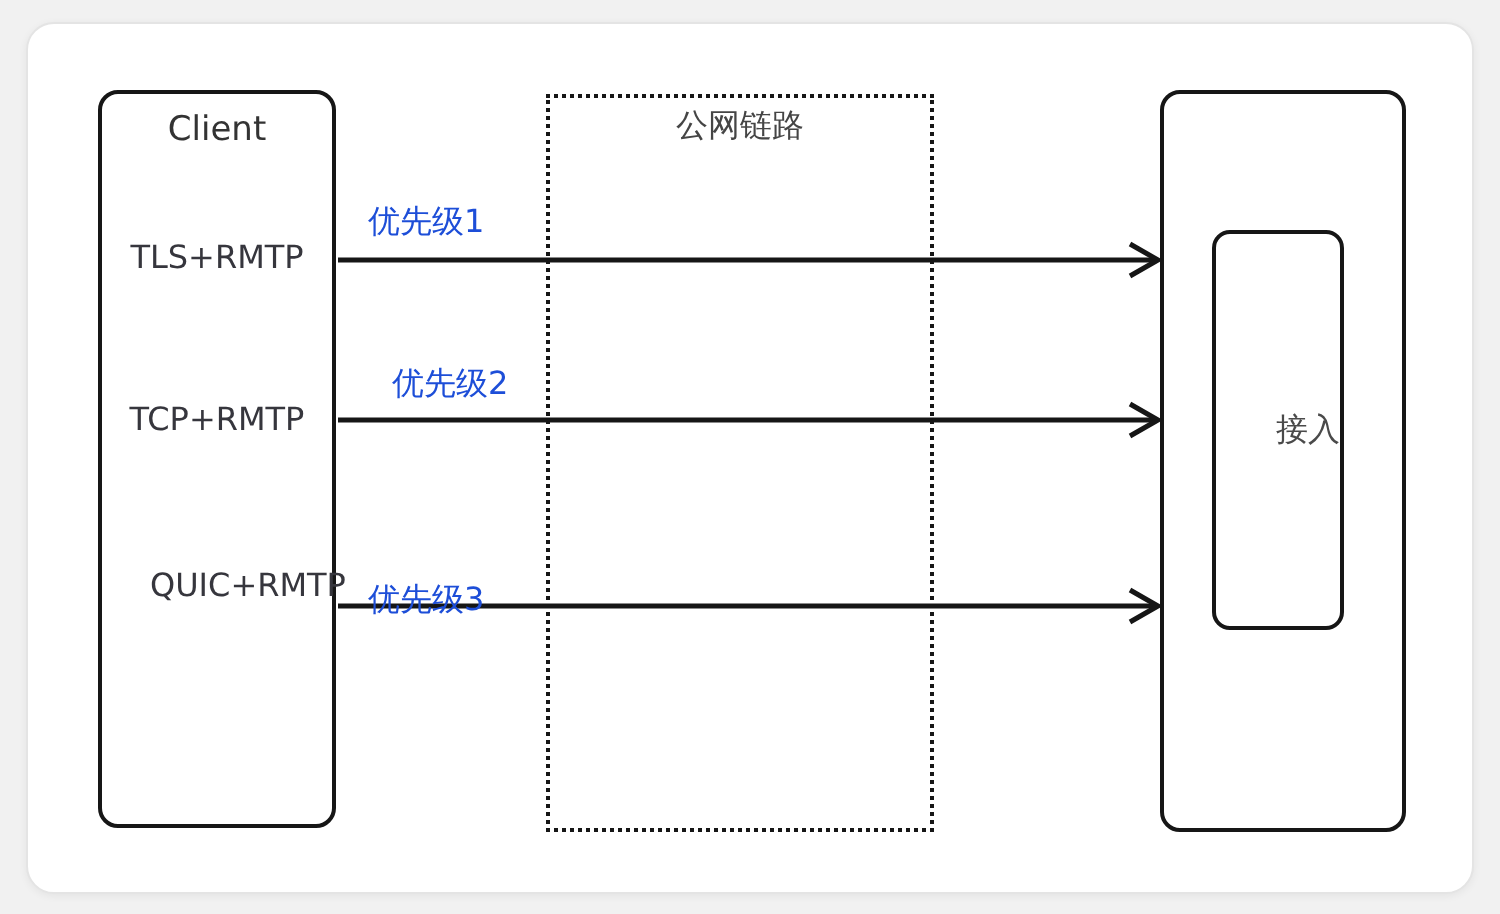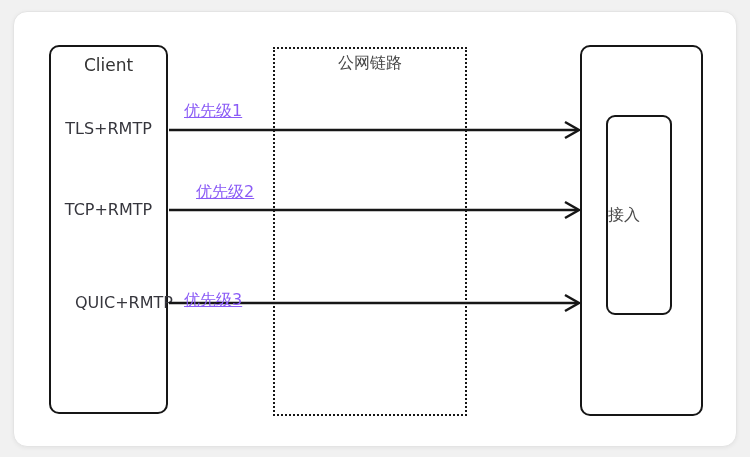--- a/index.html
+++ b/index.html
@@ -49,41 +49,40 @@
   .proto-label {
     position: absolute;
     left: 0; right: 0;
     text-align: center;
     font-size: 16px;
     color: #36363d;
     white-space: nowrap;
   }
   .proto-1 { top: 72px; }
   .proto-2 { top: 153px; }
-  .proto-3 { top: 246px; padding-left: 24px; }
+  .proto-3 { top: 236px; padding-left: 24px; }
   .net-label {
     position: absolute;
     top: 4px; left: 0; right: 0;
     text-align: center;
     font-size: 16px;
     color: #454545;
   }
   .module-label {
     position: absolute;
     left: 0; right: 0; top: 88px;
-    text-align: left;
+    text-align: right;
     font-size: 16px;
     color: #4a4a4a;
   }
   .arrow-label {
     position: absolute;
     font-size: 16px;
-    color: #8b5cf6;
+    color: #1d4ed8;
     white-space: nowrap;
-    text-decoration: underline;
   }
   .arrow-label-1 { left: 184px; top: 101px; }
   .arrow-label-2 { left: 196px; top: 182px; }
   .arrow-label-3 { left: 184px; top: 290px; }
   .arrows-svg {
     position: absolute;
     left: 0; top: 0;
     width: 750px; height: 457px;
     pointer-events: none;
   }

